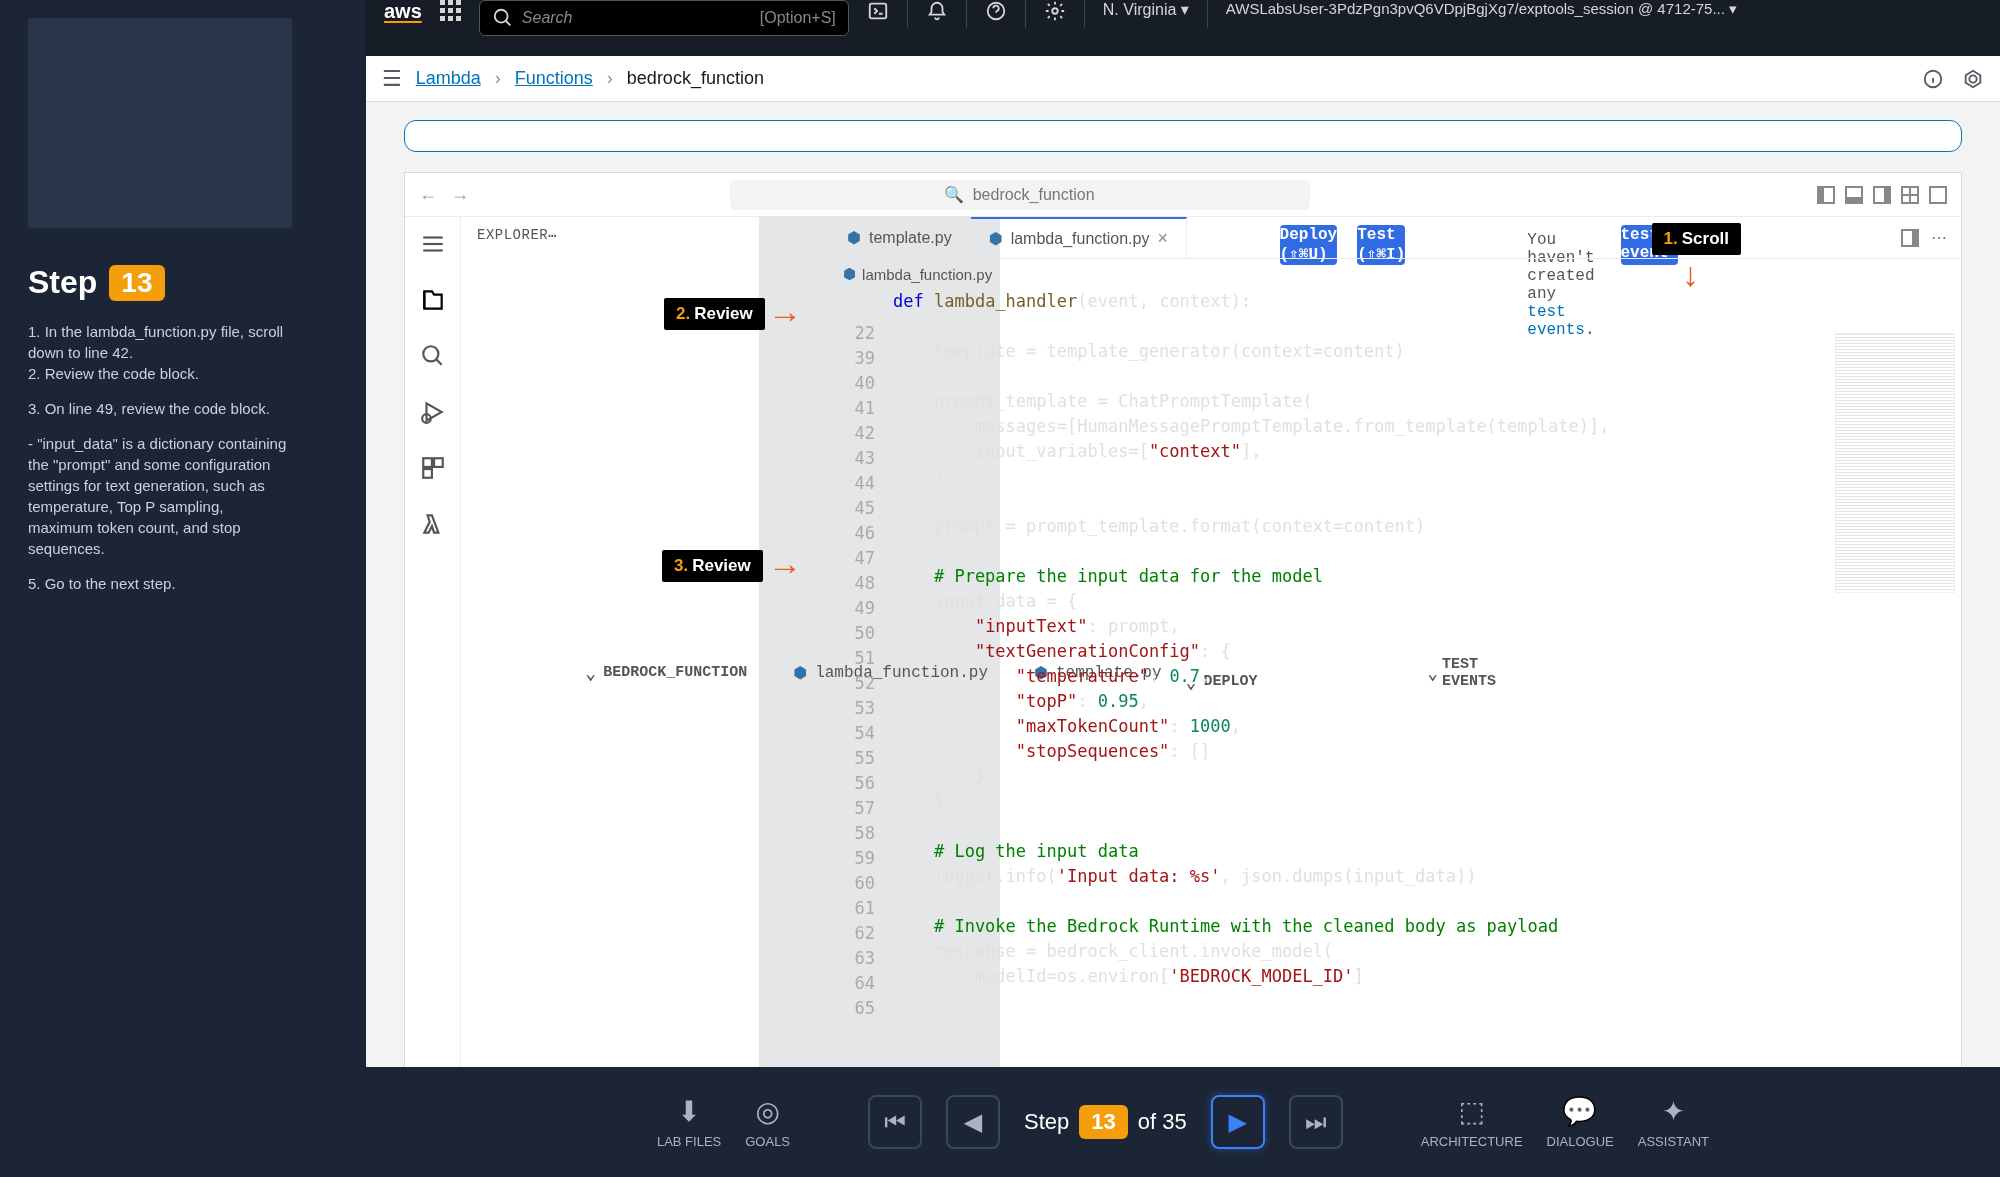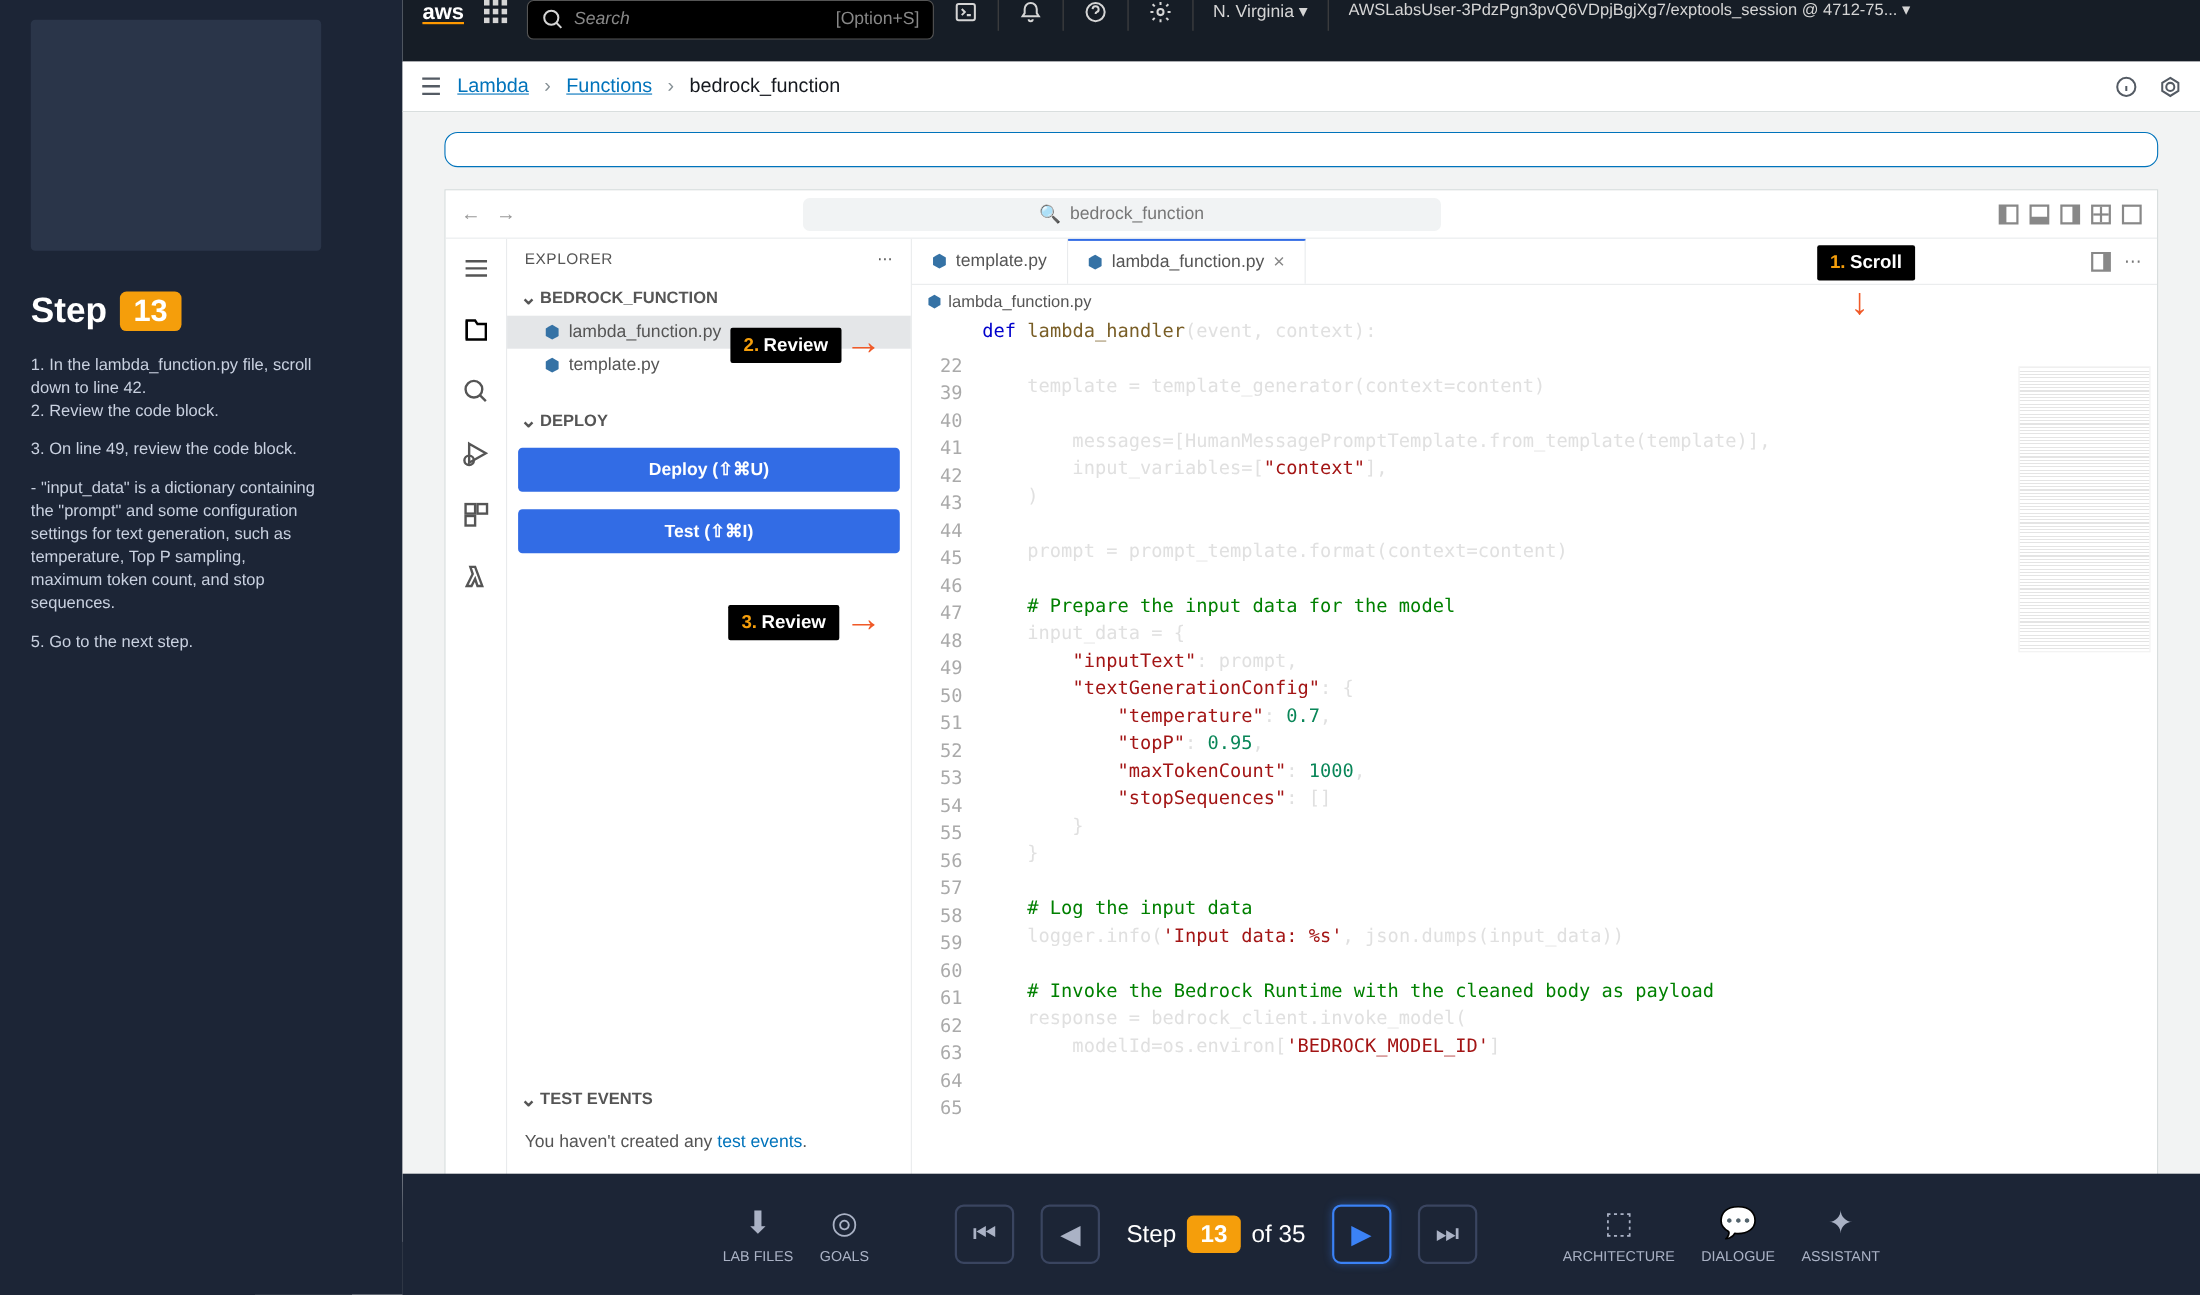--- a/index.html
+++ b/index.html
@@ -173,23 +173,23 @@
 }
 .act-icon { width:26px; height:26px; color:#555; }
 .act-icon svg{width:100%;height:100%;stroke:currentColor;fill:none;stroke-width:2;}
 .act-gear { margin-top:auto; margin-bottom:12px;}
 
 
 .explorer {
   width:368px;
   border-right:1px solid #e9ebed;
   display:flex;
-  flex-direction:column;
   font-size:16px;
   color:#555;
+  font-family:Liberation Mono, monospace;
 }
 .exp-header {
   padding:10px 16px;
   text-transform:uppercase;
   font-size:14px;
   letter-spacing:0.5px;
   display:flex;
   justify-content:space-between;
 }
 .exp-section {
@@ -603,20 +603,21 @@
               <div>62</div>
               <div>63</div>
               <div>64</div>
               <div>65</div>
             </div>
             <div class="code-lines">
 <div><span class="kw">def</span> <span class="fn">lambda_handler</span><span>(event, context):</span></div>
 <div> </div>
 <div><span>    template = template_generator(context=content)</span></div>
 <div> </div>
+<div><span>    prompt_template = ChatPromptTemplate(</span></div>
 <div><span>        messages=[HumanMessagePromptTemplate.from_template(template)],</span></div>
 <div><span>        input_variables=[</span><span class="str">"context"</span><span>],</span></div>
 <div><span>    )</span></div>
 <div> </div>
 <div><span>    prompt = prompt_template.format(context=content)</span></div>
 <div> </div>
 <div><span class="cmt">    # Prepare the input data for the model</span></div>
 <div><span>    input_data = {</span></div>
 <div>        <span class="prop">"inputText"</span><span>: prompt,</span></div>
 <div>        <span class="prop">"textGenerationConfig"</span><span>: {</span></div>

